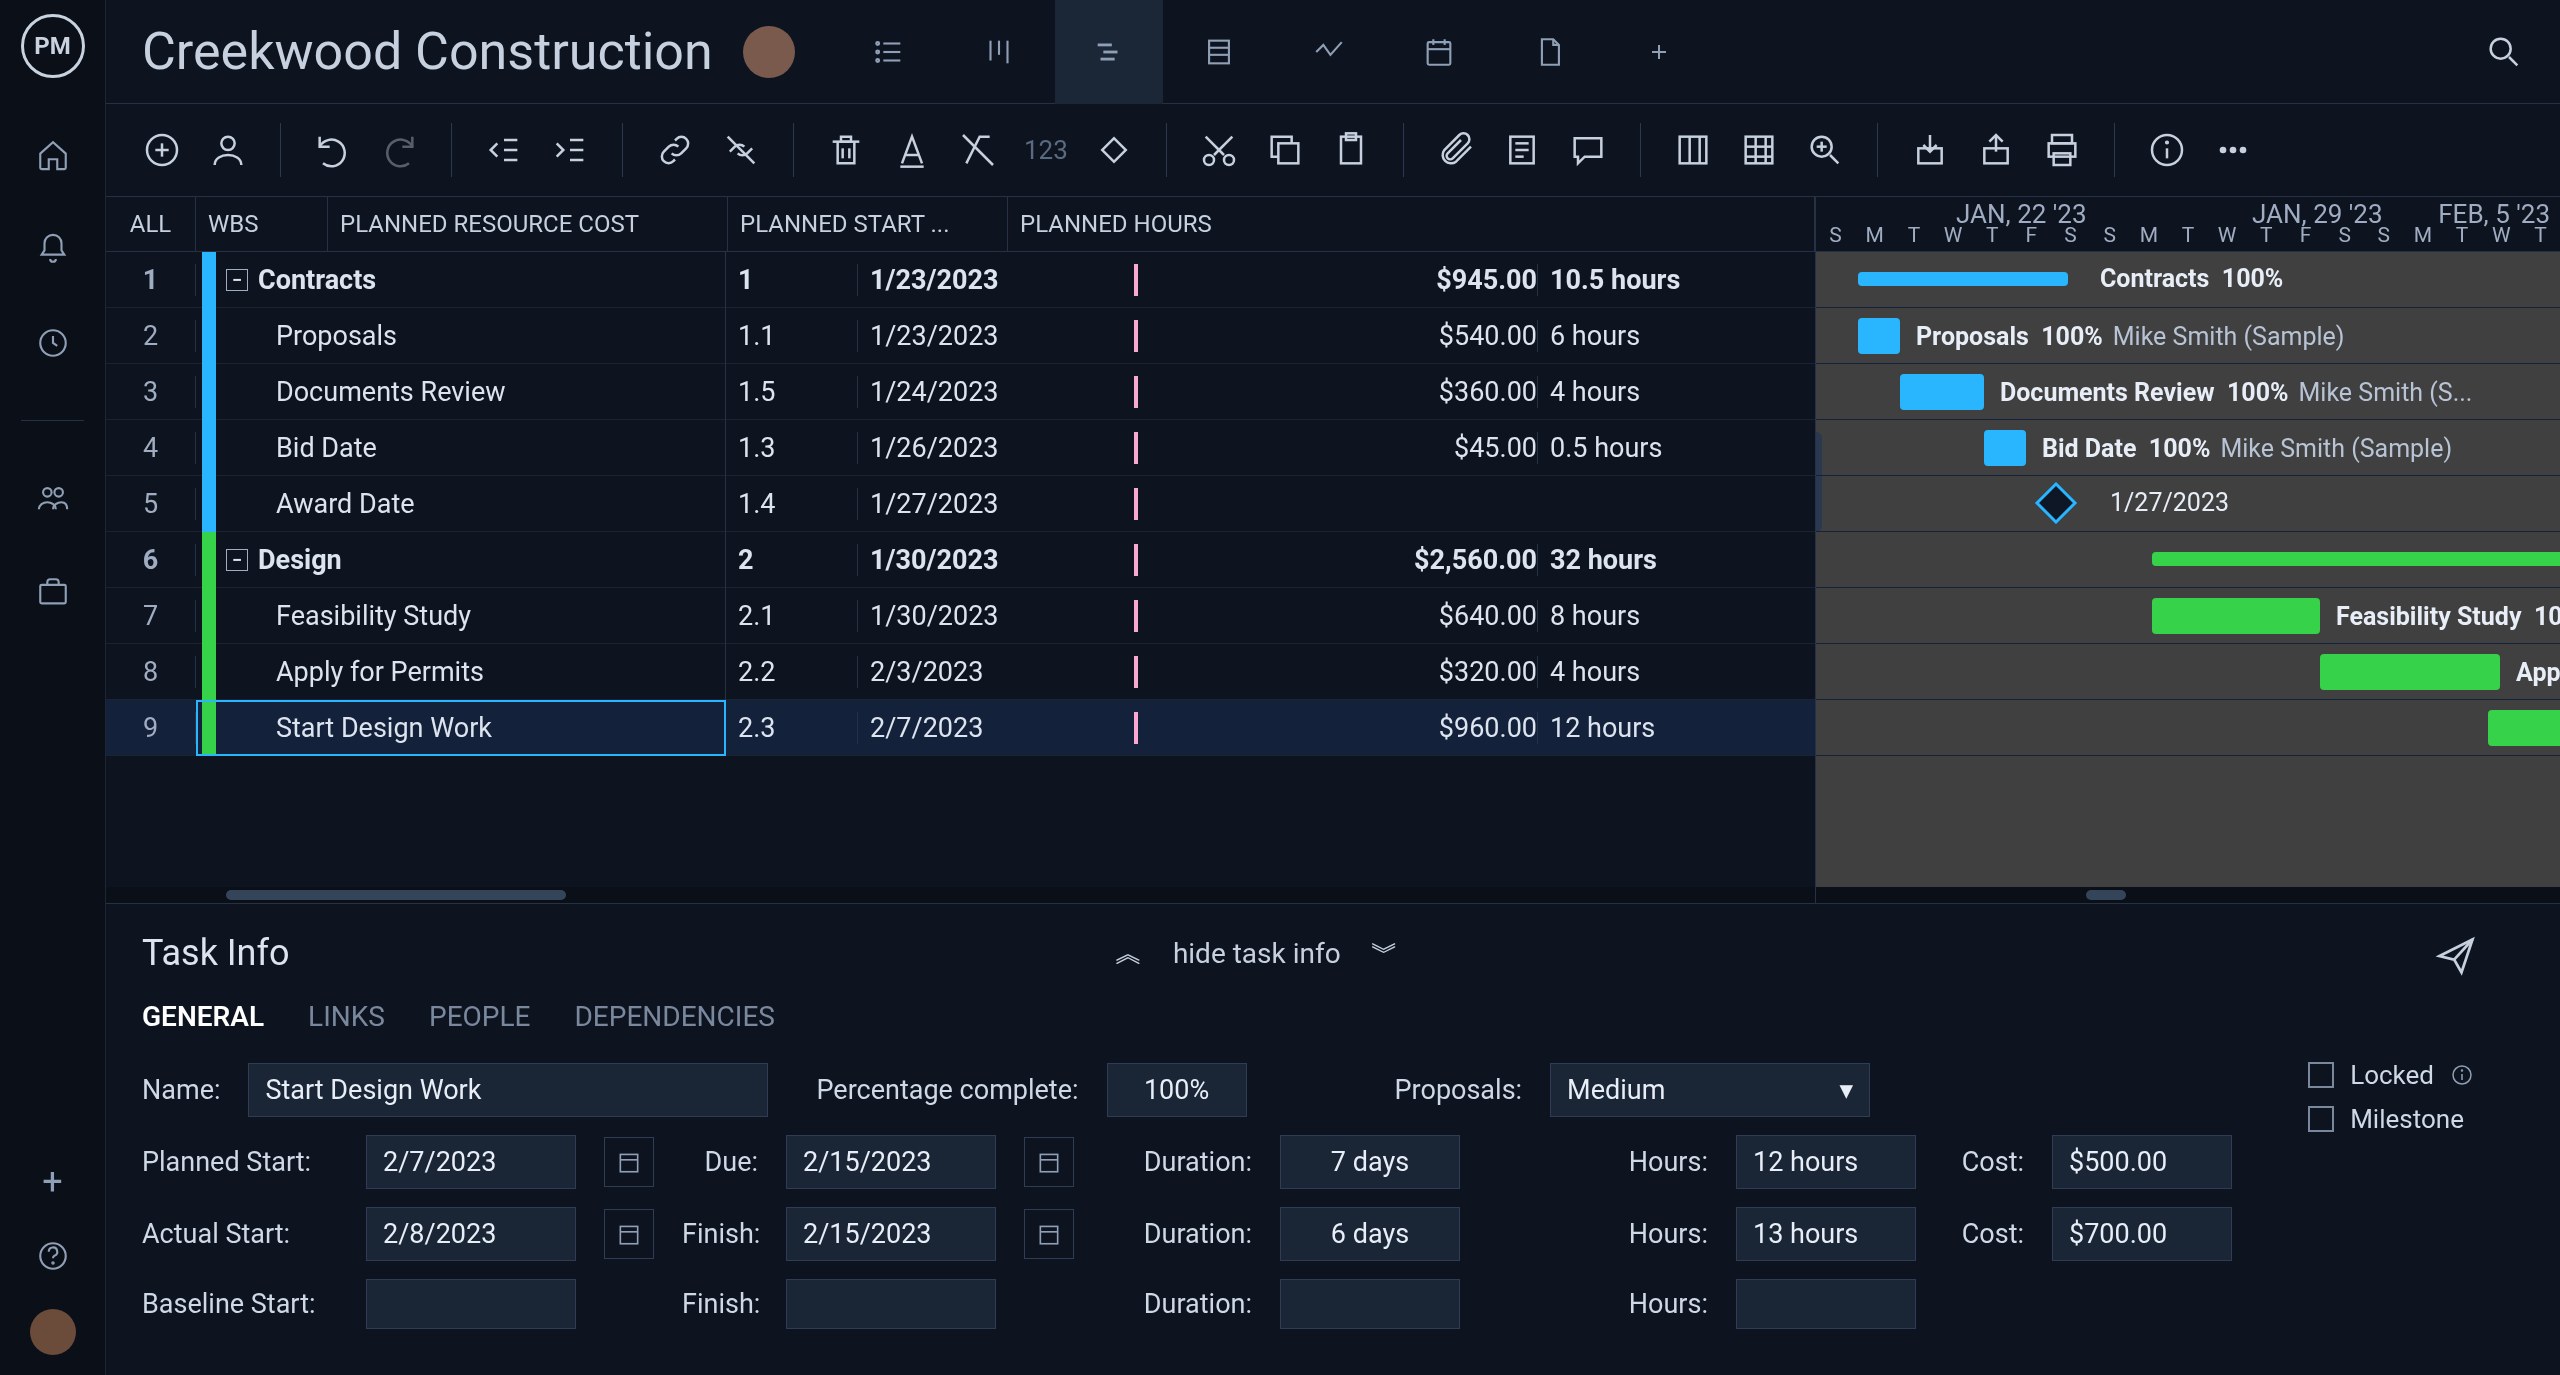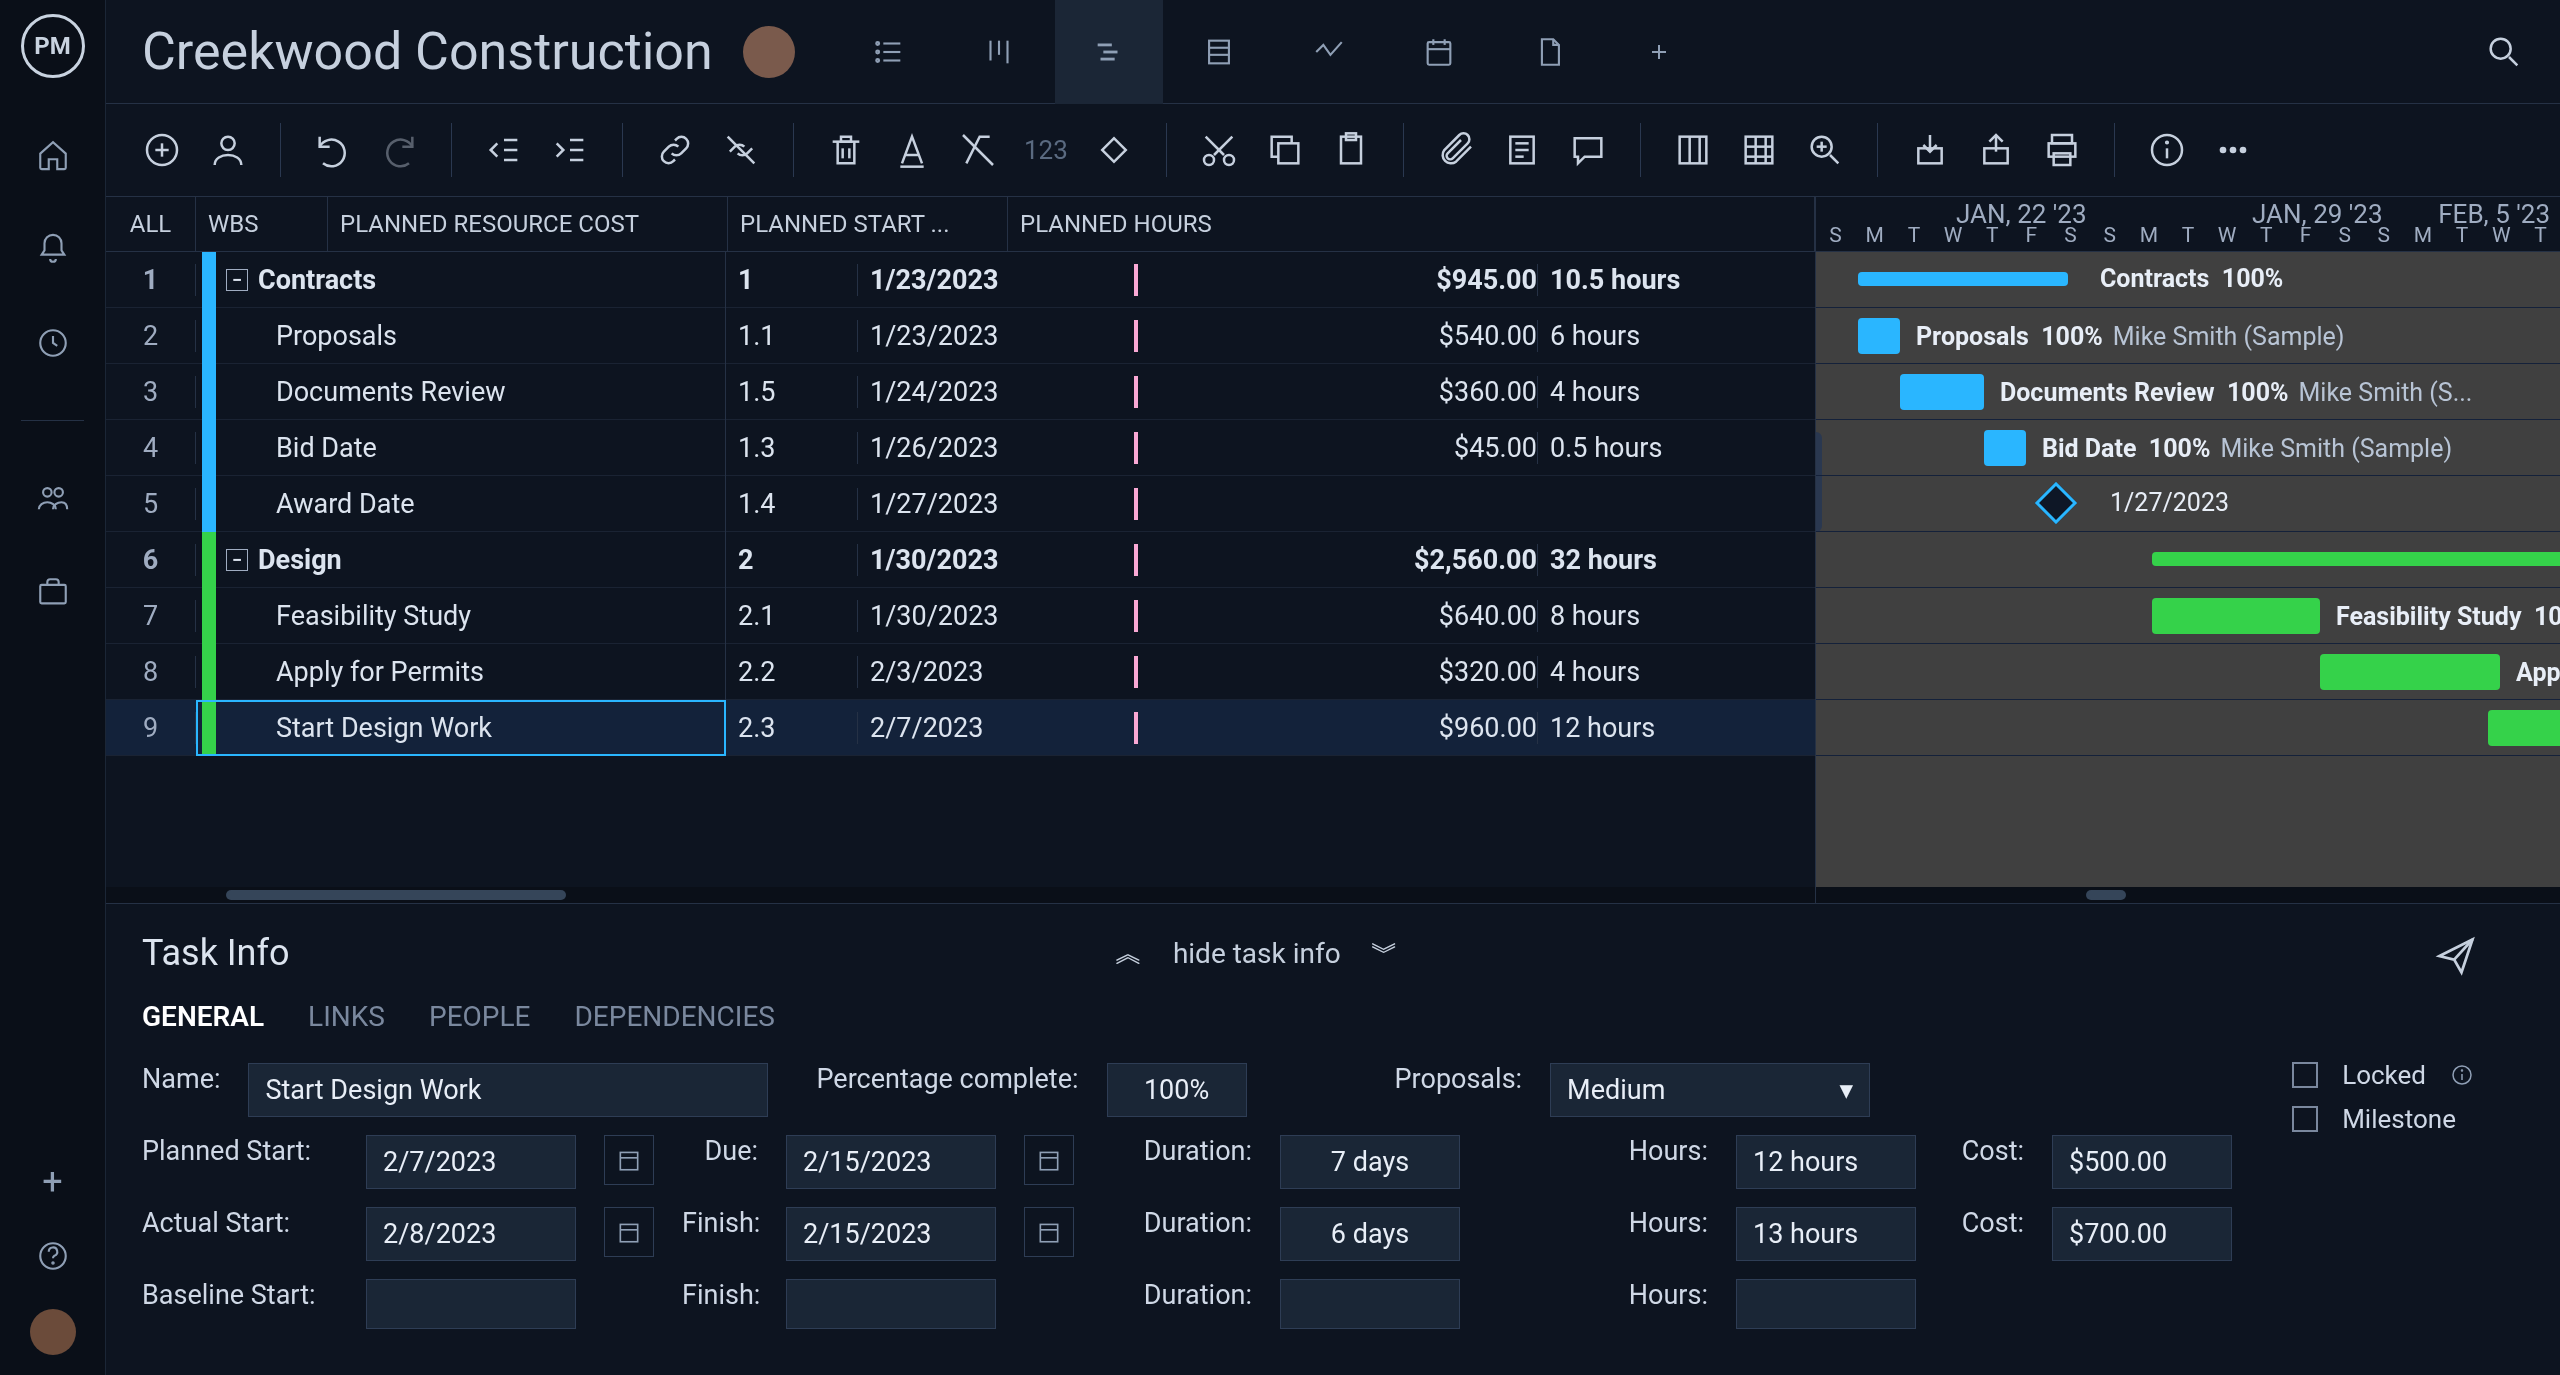--- a/index.html
+++ b/index.html
@@ -128,34 +128,34 @@
   padding: 28px 36px 28px 36px;
 }
 .bottom-head { display:flex; align-items:center; margin-bottom:26px; }
 .bottom-title { font-size:36px; color:#dce4ef; }
 .bottom-head-center { margin-left:auto; display:flex; align-items:center; gap:30px; margin-right:auto; color:#c6d0de; font-size:28px; }
 .chevrons { color:#c6d0de; cursor:pointer; }
 
 .tabs { display:flex; gap:44px; margin-bottom:30px; font-size:28px; }
 .tab { color:#7a889e; cursor:pointer; }
 .tab.active { color:#fff; font-weight:600; }
-.form-row { display:flex; align-items:flex-start; gap:28px; margin-bottom:18px; font-size:27px; flex-wrap:wrap; }
+.form-row { display:flex; align-items:center; gap:28px; margin-bottom:18px; font-size:27px; flex-wrap:wrap; }
 .label { color:#cfd8e6; }
 .input {
   background:#1a2636; border:1px solid #2e3d55; color:#e8eef7;
   padding:10px 16px; font-size:27px; min-height:50px;
 }
 .input.wide { width:520px; }
 .input.med { width:210px; }
 .input.sm { width:140px; }
 .select { display:flex; align-items:center; justify-content:space-between; width:320px; }
 .cal-btn { width:50px; height:50px; border:1px solid #2e3d55; display:flex; align-items:center; justify-content:center; color:#8f9fb5; cursor:pointer; }
 
 .side-checks { position:absolute; right:50px; display:flex; flex-direction:column; gap:14px; font-size:26px; color:#cfd8e6; }
-.chk { display:flex; align-items:center; gap:24px; }
+.chk { display:flex; align-items:center; gap:16px; }
 .chk-box { width:26px; height:26px; border:2px solid #7a889e; }
 .send-icon { position:absolute; right:46px; top:-66px; color:#c6d0de; cursor:pointer; }
 
 .bottom-panel-body { position:relative; }
 
 svg { display:block; }
 </style>
 </head>
 <body>
 

